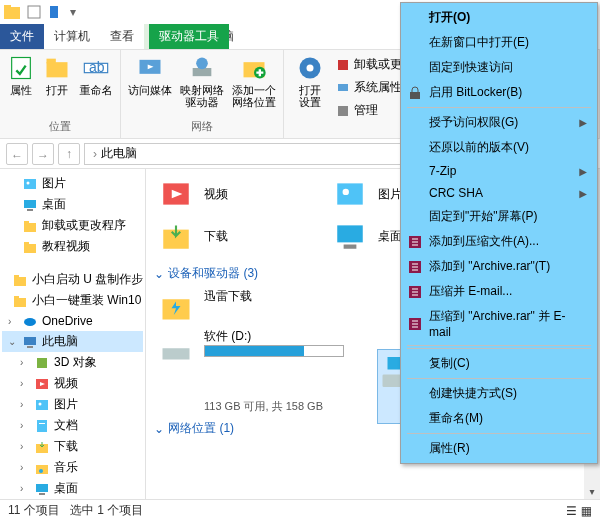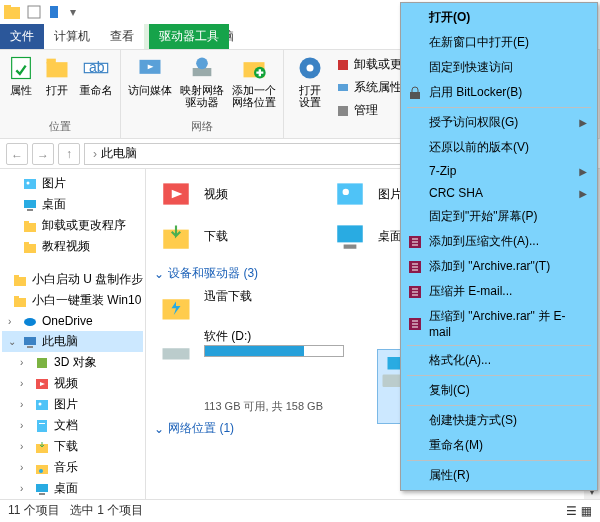--- a/index.html
+++ b/index.html
@@ -467,23 +467,20 @@
       <span>压缩并 E-mail...</span>
     </div>
     <div class="citem">
       <span class="ic"><svg viewBox="0 0 16 16">
           <rect x="2" y="2" width="12" height="12" fill="#8b1a4b"></rect>
           <path d="M5 5h6M5 8h6M5 11h6" stroke="#fff"></path>
         </svg></span>
       <span>压缩到 "Archive.rar" 并 E-mail</span>
     </div>
     <div class="csep"></div>
-    <div class="citem">
-      <span>格式化(A)...</span>
-    </div>
     <div class="csep"></div>
     <div class="citem">
       <span>复制(C)</span>
     </div>
     <div class="csep"></div>
     <div class="citem">
       <span>创建快捷方式(S)</span>
     </div>
     <div class="citem">
       <span>重命名(M)</span>

